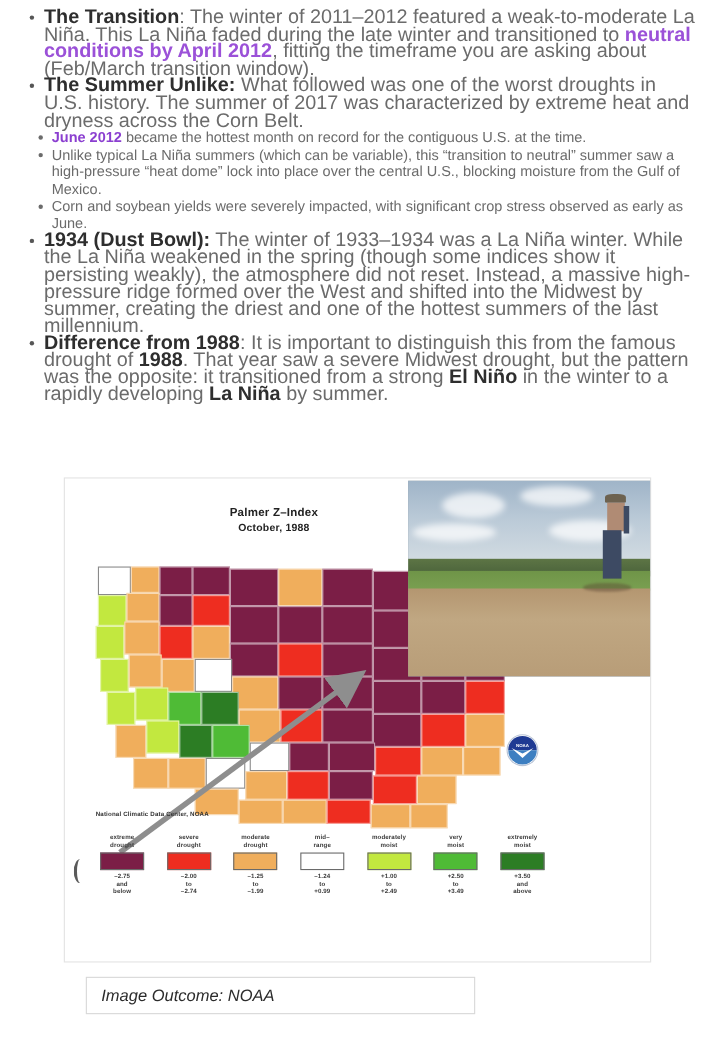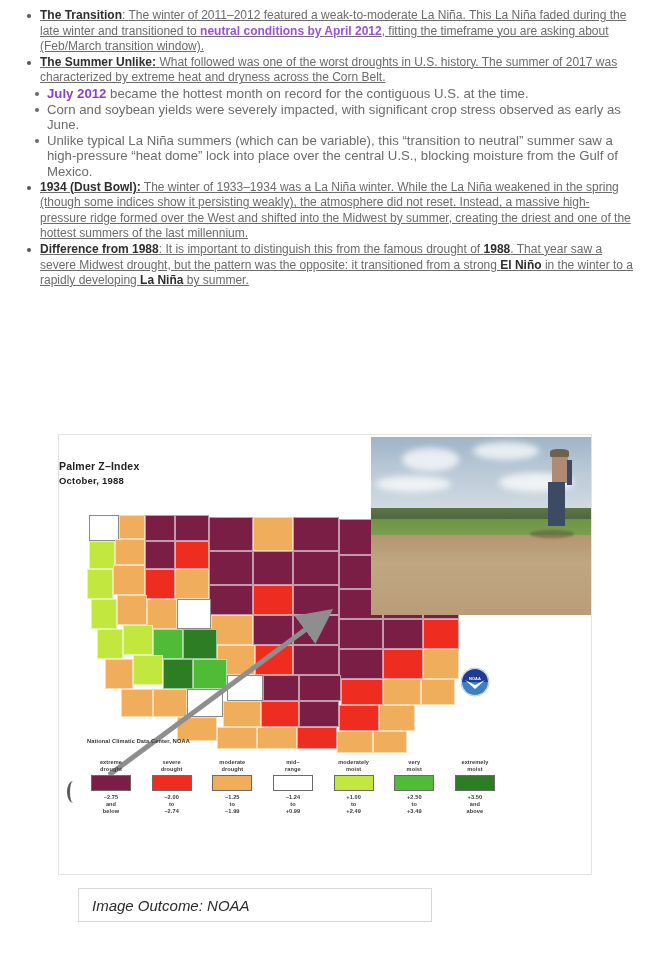--- a/index.html
+++ b/index.html
@@ -26,24 +26,23 @@
   }
   ul.bullets {
     list-style: none;
     margin: 0;
     padding: 0;
   }
   ul.bullets > li {
     position: relative;
     padding-left: 18px;
     margin: 0 0 0 4px;
-    font-size: 12px;
+    font-size: 18px;
     line-height: 15.6px;
     color: #6b6b6b;
-    text-decoration: underline;
   }
   ul.bullets > li::before {
     content: "";
     position: absolute;
     left: 5px;
     top: 6px;
     width: 4px;
     height: 4px;
     border-radius: 50%;
     background: #565656;
@@ -100,20 +99,21 @@
     position: absolute;
     left: 0; top: 0;
     width: 534px;
     height: 441px;
   }
   .map-title {
     position: absolute;
     left: 0;
     top: 24px;
     width: 380px;
+    text-align: center;
     font-size: 10.5px;
     font-weight: bold;
     color: #222222;
     letter-spacing: .2px;
     line-height: 14px;
   }
   .map-subtitle {
     font-size: 9.5px;
     font-weight: bold;
   }
@@ -273,27 +273,27 @@
     <li>
       <span class="lead">The Transition</span><span>: </span><span>The winter of 2011–2012 featured a weak-to-moderate La Niña. This La Niña faded during the late winter and transitioned to </span><span class="accent">neutral conditions by April 2012</span><span>, fitting the timeframe you are asking about (Feb/March transition window).</span>
     </li>
     <li>
       <span class="lead">The Summer Unlike:</span><span> </span><span>What followed was one of the worst droughts in U.S. history. The summer of 2017 was characterized by extreme heat and dryness across the Corn Belt.</span>
     </li>
   </ul>
 
   <ul class="nested">
     <li class="accent-line">
-      <span class="accent">July 2012</span><span> became the hottest month on record for the contiguous U.S. at the time.</span>
+      <span class="accent">June 2012</span><span> became the hottest month on record for the contiguous U.S. at the time.</span>
+    </li>
+    <li>
+      <span>Unlike typical La Niña summers (which can be variable), this “transition to neutral” summer saw a high-pressure “heat dome” lock into place over the central U.S., blocking moisture from the Gulf of Mexico.</span>
     </li>
     <li>
       <span>Corn and soybean yields were severely impacted, with significant crop stress observed as early as June.</span>
-    </li>
-    <li>
-      <span>Unlike typical La Niña summers (which can be variable), this “transition to neutral” summer saw a high-pressure “heat dome” lock into place over the central U.S., blocking moisture from the Gulf of Mexico.</span>
     </li>
   </ul>
 
 
   <ul class="bullets">
     <li>
       <span class="lead">1934 (Dust Bowl):</span><span> The winter of 1933–1934 was a La Niña winter. While the La Niña weakened in the spring (though some indices show it persisting weakly), the atmosphere did not reset. Instead, a massive high-pressure ridge formed over the West and shifted into the Midwest by summer, creating the driest and one of the hottest summers of the last millennium.</span>
     </li>
     <li>
       <span class="lead">Difference from 1988</span><span>: It is important to distinguish this from the famous drought of </span><span class="strong">1988</span><span>. That year saw a severe Midwest drought, but the pattern was the opposite: it transitioned from a strong </span><span class="strong">El Niño</span><span> in the winter to a rapidly developing </span><span class="strong">La Niña</span><span> by summer.</span>

